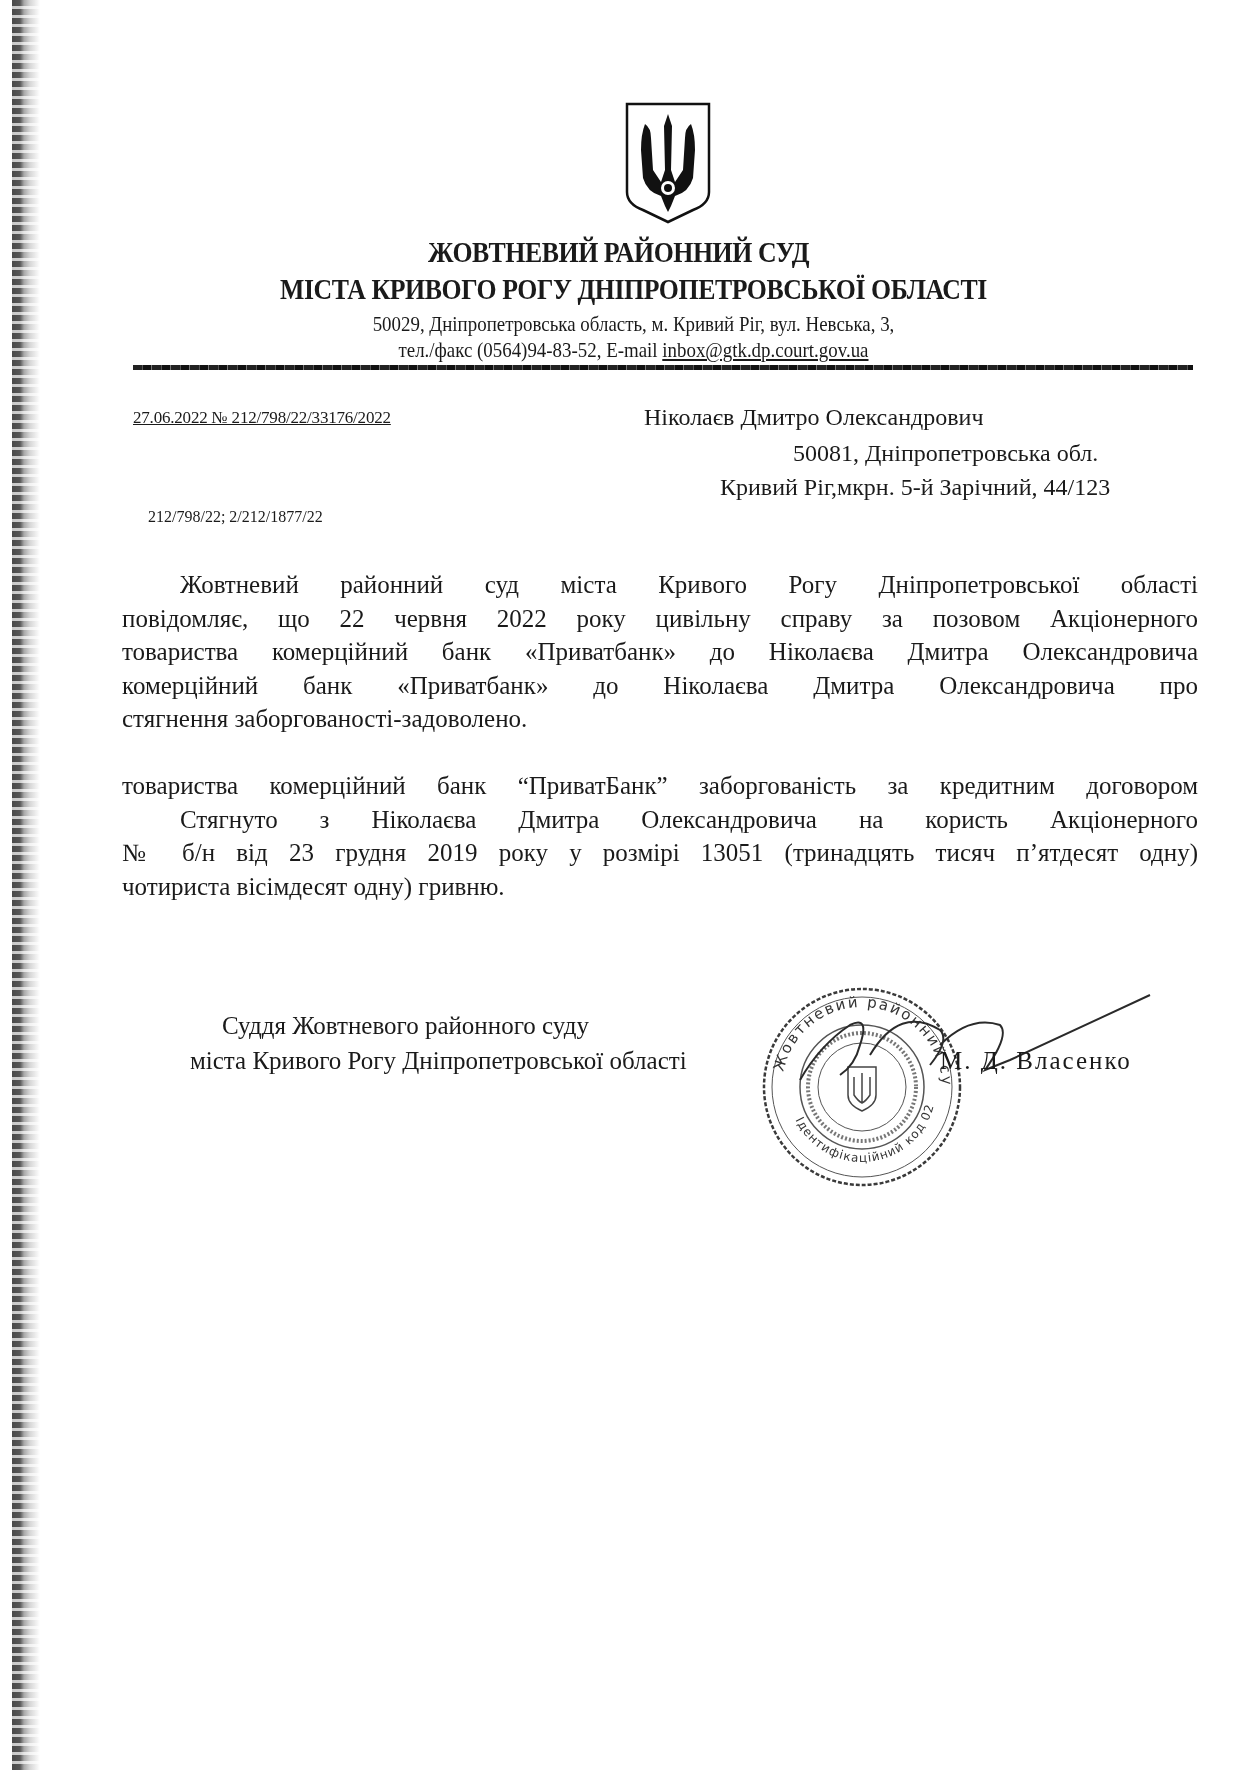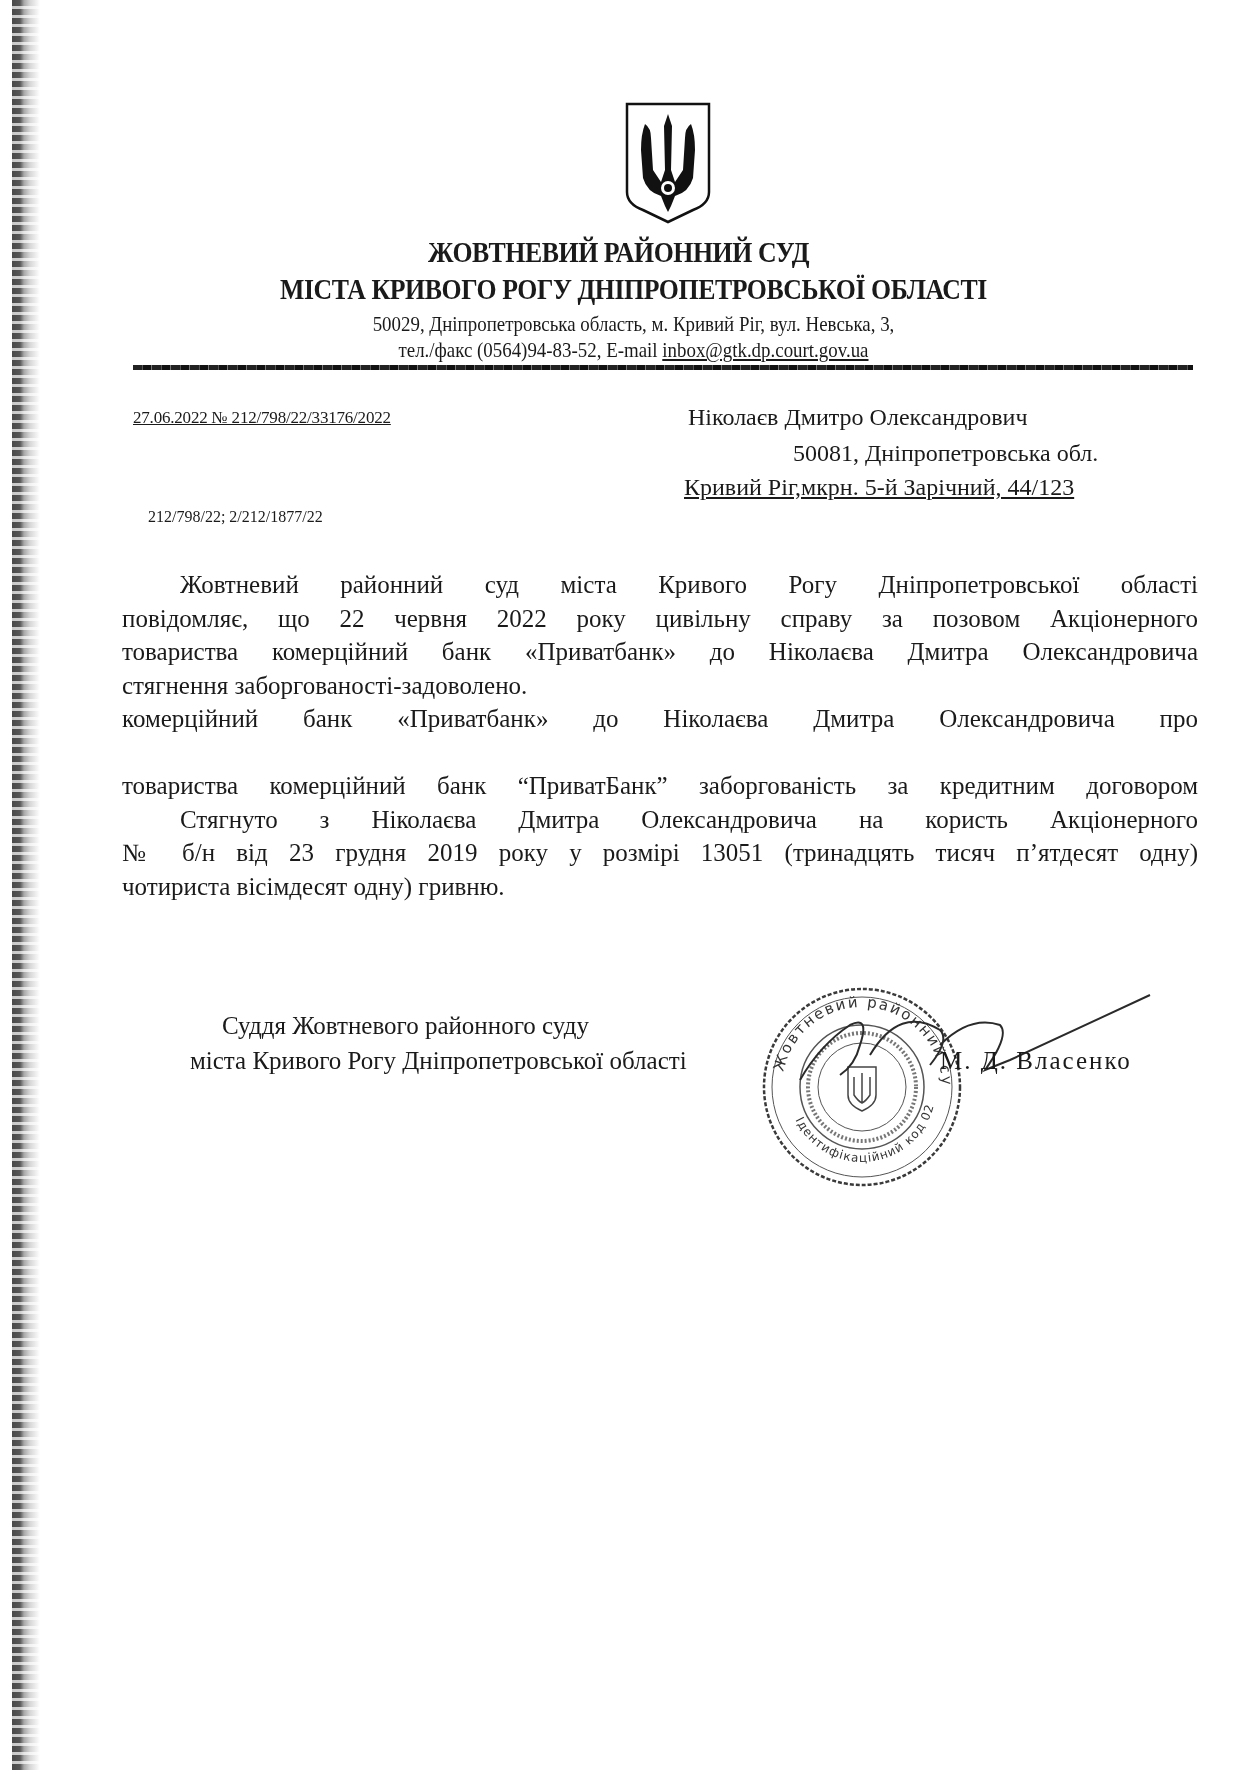--- a/index.html
+++ b/index.html
@@ -42,23 +42,23 @@
     .outgoing {
       position: absolute; left: 133px; top: 408px; font-size: 17px;
       text-decoration: underline; letter-spacing: -0.2px;
     }
     .case-ref {
       position: absolute; left: 148px; top: 508px; font-size: 16px;
     }
     .recipient {
       position: absolute; font-size: 24px; white-space: nowrap; font-family: "Liberation Serif", serif;
     }
-    .recipient.name { left: 688px; top: 404px; }
+    .recipient.name { left: 644px; top: 404px; }
     .recipient.addr1 { left: 793px; top: 440px; }
-    .recipient.addr2 { left: 684px; top: 474px; text-decoration: underline; }
+    .recipient.addr2 { left: 720px; top: 474px; }
 
     .body-text {
       position: absolute; left: 180px; width: 1018px; font-size: 25px; line-height: 33.5px;
       text-align: justify; font-family: "Liberation Serif", serif;
     }
     .para1 { top: 568px; }
     .para2 { top: 769px; }
     .para-line { display: block; text-align: justify; text-align-last: justify; white-space: nowrap; }
     .para-line.last { text-align-last: left; }
     .para-line.indent { padding-left: 58px; }
@@ -99,22 +99,22 @@
 <div class="case-ref">212/798/22; 2/212/1877/22</div>
 
 <div class="recipient name">Ніколаєв Дмитро Олександрович</div>
 <div class="recipient addr1">50081,  Дніпропетровська обл.</div>
 <div class="recipient addr2">Кривий Ріг,мкрн. 5-й Зарічний, 44/123</div>
 
 <div class="body-text para1">
   <span class="para-line indent" style="padding-left:0;margin-left:0;">Жовтневий районний суд міста Кривого Рогу Дніпропетровської області</span>
   <span class="para-line left">повідомляє, що 22 червня 2022 року цивільну справу за позовом Акціонерного</span>
   <span class="para-line left">товариства комерційний банк «Приватбанк» до Ніколаєва Дмитра Олександровича</span>
+  <span class="para-line left">комерційний банк «Приватбанк» до Ніколаєва Дмитра Олександровича про</span>
   <span class="para-line left last">стягнення заборгованості-задоволено.</span>
-  <span class="para-line left">комерційний банк «Приватбанк» до Ніколаєва Дмитра Олександровича про</span>
 </div>
 
 <div class="body-text para2">
   <span class="para-line left">товариства комерційний банк “ПриватБанк” заборгованість за кредитним договором</span>
   <span class="para-line">Стягнуто з Ніколаєва Дмитра Олександровича на користь Акціонерного</span>
   <span class="para-line left">№ б/н від 23 грудня 2019 року у розмірі 13051 (тринадцять тисяч п’ятдесят одну)</span>
   <span class="para-line left last">чотириста вісімдесят одну) гривню.</span>
 </div>
 
 <div class="signature-title l1">Суддя Жовтневого районного суду</div>

